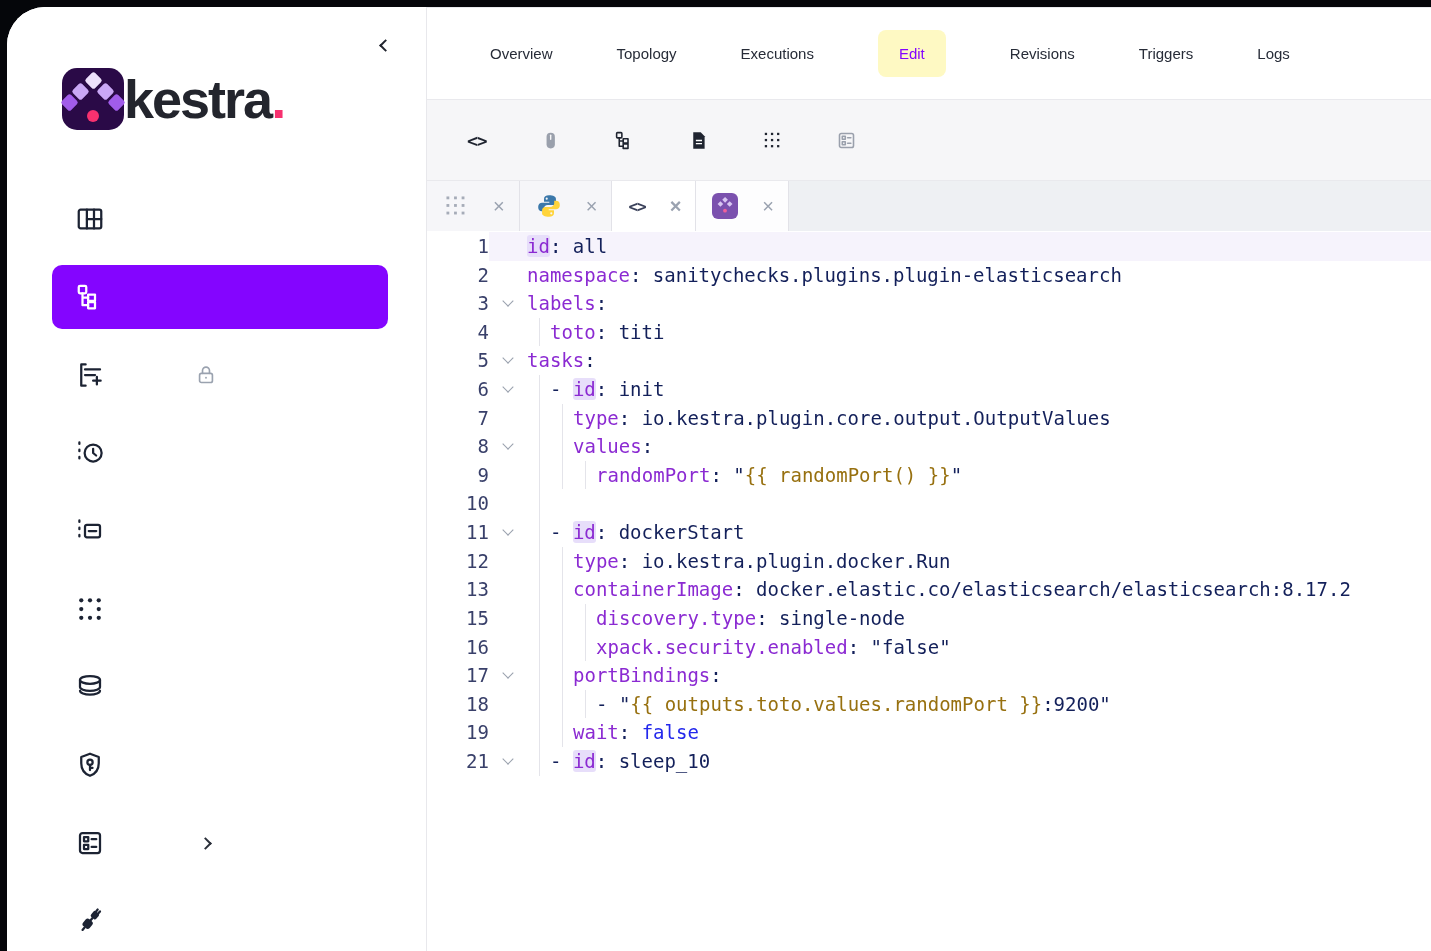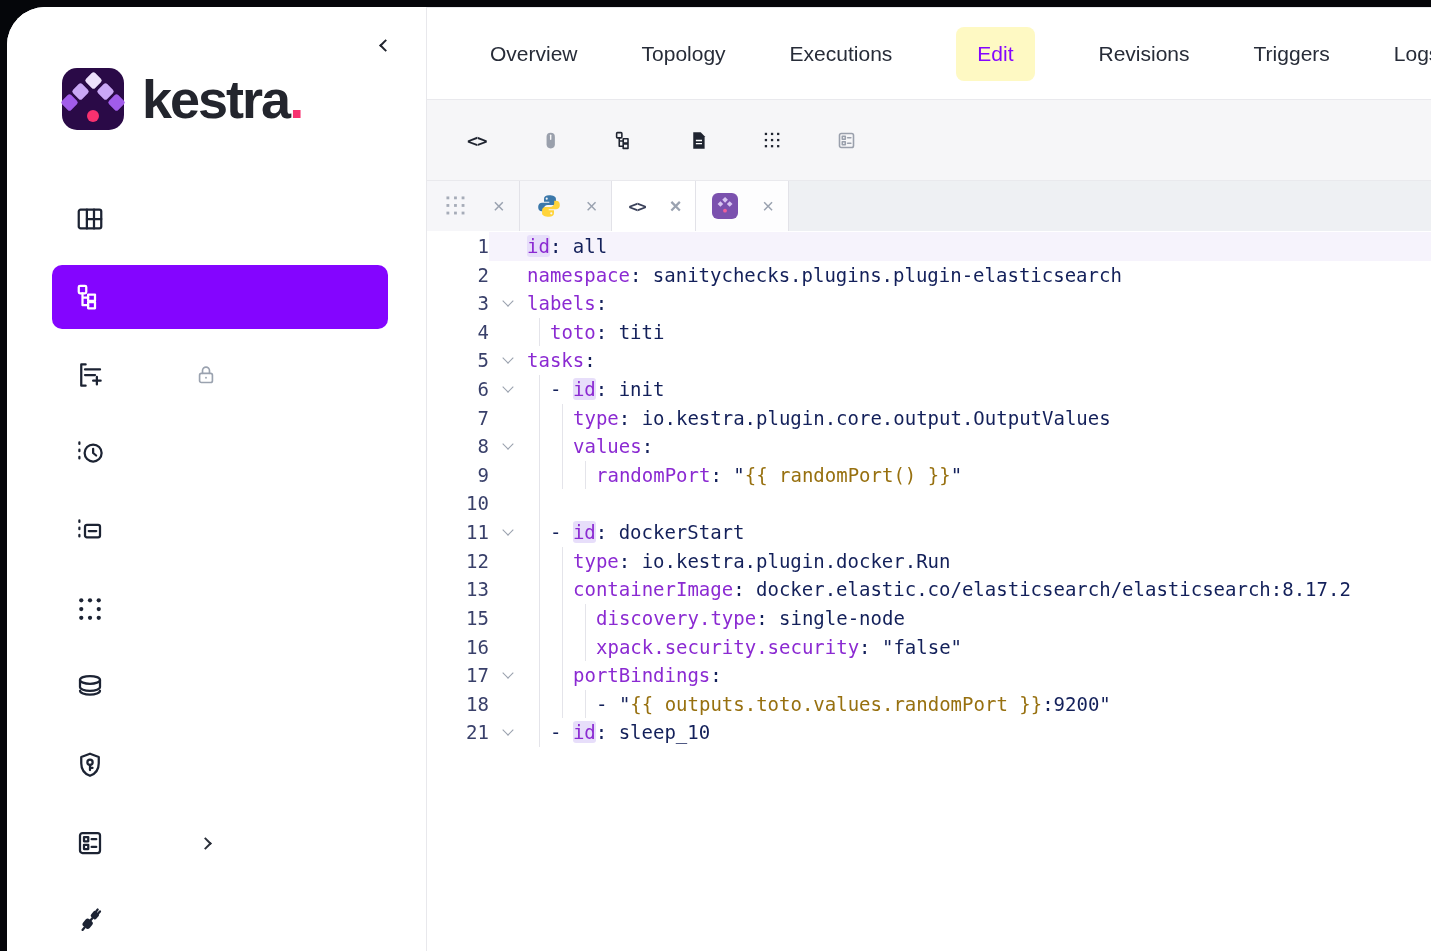--- a/index.html
+++ b/index.html
@@ -12,21 +12,21 @@
   html,body{width:1431px;height:951px;overflow:hidden;background:#05060A;
     font-family:"Liberation Sans",sans-serif;-webkit-font-smoothing:antialiased}
   .window{position:absolute;left:7px;top:7px;right:0;bottom:0;background:#fff;
     border-top-left-radius:38px;overflow:hidden;display:flex}
 
   
   .sidebar{width:420px;min-width:420px;border-right:1px solid #E8E8EC;position:relative;background:#fff}
   .collapse{position:absolute;top:30px;right:32px;width:18px;height:18px;cursor:pointer}
   .collapse i{display:block;width:9px;height:9px;border-top:2.2px solid #20242E;border-right:2.2px solid #20242E;
     transform:rotate(-135deg);margin:4px auto}
-  .logo{display:flex;align-items:flex-start;gap:18px;margin:61px 0 0 55px}
+  .logo{display:flex;align-items:flex-start;gap:0;margin:61px 0 0 55px}
   .logo-ic{width:62px;height:62px;border-radius:15px;background:var(--logo-bg);position:relative;flex:none}
   .logo-ic .d{position:absolute;width:13px;height:13px;border-radius:2.5px;transform:rotate(45deg)}
   .logo-ic .dot{position:absolute;width:12px;height:12px;border-radius:50%;background:var(--logo-dot)}
   .logo-word{font-size:54px;font-weight:800;letter-spacing:-2px;color:#23252D}
   .logo-word .pink{color:var(--logo-dot)}
   .nav{margin-top:50px}
   .nav-item{height:78px;display:flex;align-items:center;margin:0 38px 0 45px;cursor:pointer}
   .nav-pill{flex:1;height:64px;display:flex;align-items:center;gap:37px;padding-left:23px;border-radius:10px;color:var(--ink)}
   .nav-item.active .nav-pill{background:var(--accent);color:#fff}
   .nav-ic{width:30px;height:30px;flex:none;display:flex;align-items:center;justify-content:center}
@@ -42,21 +42,21 @@
   .hdr{height:127px;padding:27px 0 0 51px}
   .crumbs{font-size:21px;color:#23283B;font-weight:500;display:flex;gap:13px;white-space:nowrap}
   .crumbs .sep{color:#3A4152}
   .title-row{display:flex;align-items:center;margin-top:9px}
   .title{font-size:29px;font-weight:700;color:#16181F}
   .badge{margin-left:23px;background:var(--accent);color:#fff;font-size:15.5px;font-weight:700;
     padding:6px 18px;border-radius:999px}
   .star{margin-left:45px;font-size:25px;color:#20242E;cursor:pointer;line-height:1}
 
   .tabs{height:92px;border-top:1px solid var(--hairline);display:flex;align-items:center;
-    padding-left:63px;gap:64px;font-size:21px;color:#272C38;white-space:nowrap;overflow:hidden}
+    padding-left:63px;gap:64px;font-size:15px;color:#272C38;white-space:nowrap;overflow:hidden}
   .tab{cursor:pointer;flex:none}
   .tab.active{background:#fef9c3;color:var(--accent);padding:15px 21px;border-radius:8px}
 
   .toolbar{height:82px;background:#F6F6F8;border-top:1px solid var(--hairline);border-bottom:1px solid var(--hairline);
     display:flex;align-items:center;padding-left:40px;gap:42px;white-space:nowrap;overflow:hidden}
   .tb{display:flex;align-items:center;gap:11px;font-size:19.5px;color:#1F2430;cursor:pointer;flex:none}
   .tb.muted{color:var(--muted)}
   .tb .gly{font-family:"DejaVu Sans Mono",monospace;font-size:18px;font-weight:600;letter-spacing:-1px}
   .tb svg{width:21px;height:21px}
 
@@ -478,37 +478,44 @@
           <span class="ln">15</span>
           <span class="body">
             <span class="fold"></span>
             <span class="content"><span class="ig" style="width:23px;margin-left:12px"></span><span class="ig" style="width:23px;margin-left:0px"></span><span class="ig" style="width:11px;margin-left:0px"></span><span class="c-k">discovery.type</span><span class="c-v">: single-node</span></span>
           </span>
         </div>
         <div class="row">
           <span class="ln">16</span>
           <span class="body">
             <span class="fold"></span>
-            <span class="content"><span class="ig" style="width:23px;margin-left:12px"></span><span class="ig" style="width:23px;margin-left:0px"></span><span class="ig" style="width:11px;margin-left:0px"></span><span class="c-k">xpack.security.security</span><span class="c-v">: "false"</span></span>
+            <span class="content"><span class="ig" style="width:23px;margin-left:12px"></span><span class="ig" style="width:23px;margin-left:0px"></span><span class="ig" style="width:11px;margin-left:0px"></span><span class="c-k">xpack.security.enabled</span><span class="c-v">: "false"</span></span>
           </span>
         </div>
         <div class="row">
           <span class="ln">17</span>
           <span class="body">
             <span class="fold">
               <i class="fv"></i>
             </span>
             <span class="content"><span class="ig" style="width:23px;margin-left:12px"></span><span class="ig" style="width:11px;margin-left:0px"></span><span class="c-k">portBindings</span><span class="c-v">:</span></span>
           </span>
         </div>
         <div class="row">
           <span class="ln">18</span>
           <span class="body">
             <span class="fold"></span>
             <span class="content"><span class="ig" style="width:23px;margin-left:12px"></span><span class="ig" style="width:23px;margin-left:0px"></span><span class="ig" style="width:11px;margin-left:0px"></span><span class="c-v">- "</span><span class="c-t">{{ outputs.toto.values.randomPort }}</span><span class="c-v">:9200"</span></span>
+          </span>
+        </div>
+        <div class="row">
+          <span class="ln">19</span>
+          <span class="body">
+            <span class="fold"></span>
+            <span class="content"><span class="ig" style="width:23px;margin-left:12px"></span><span class="ig" style="width:11px;margin-left:0px"></span><span class="c-k">wait</span><span class="c-v">: </span><span class="c-b">false</span></span>
           </span>
         </div>
         <div class="row">
           <span class="ln">21</span>
           <span class="body">
             <span class="fold">
               <i class="fv"></i>
             </span>
             <span class="content"><span class="ig" style="width:11px;margin-left:12px"></span><span class="c-v">- </span><span class="c-k c-hl">id</span><span class="c-v">: sleep_10</span></span>
           </span>

